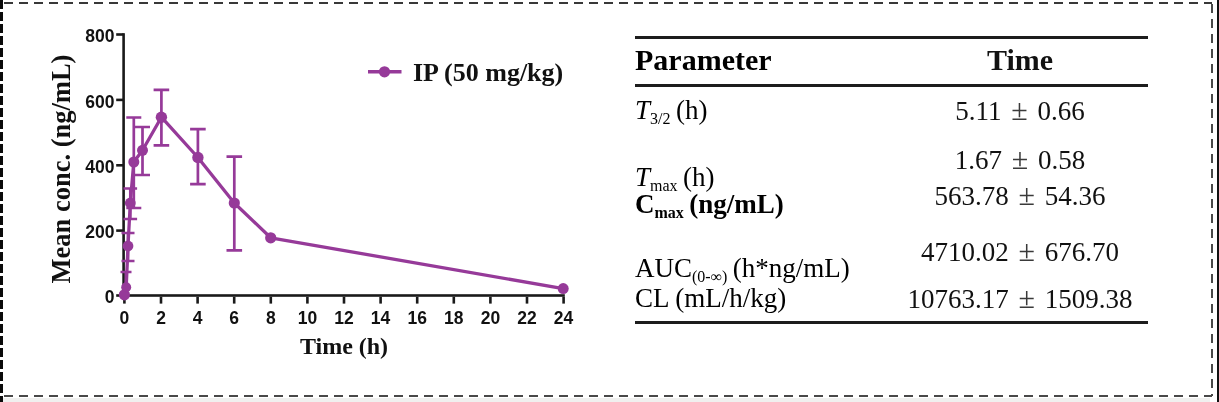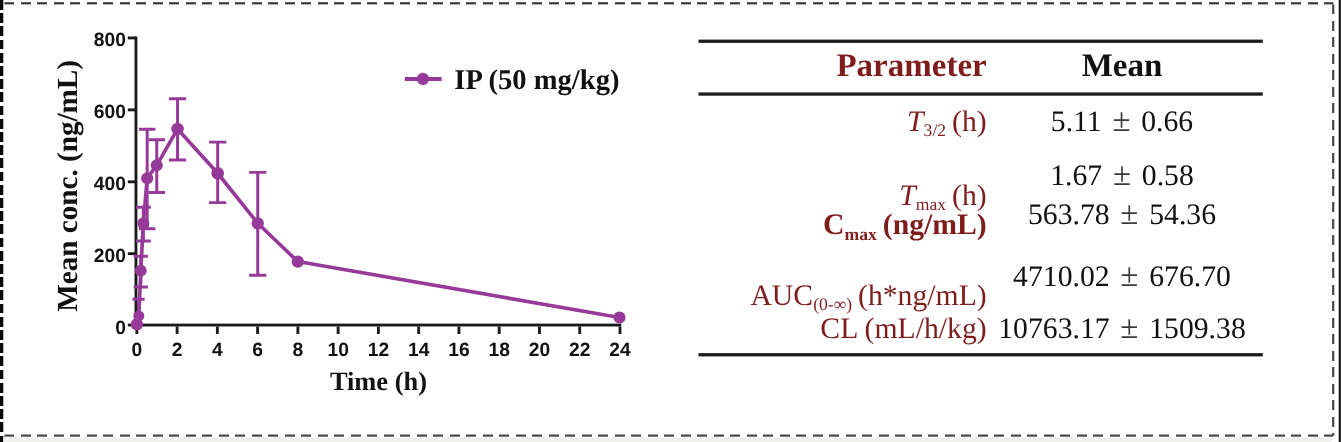--- a/index.html
+++ b/index.html
@@ -1,20 +1,20 @@
 <!DOCTYPE html>
 <html><head>
 <meta charset="utf-8">
 <style>
   html,body{margin:0;padding:0;}
   body{width:1219px;height:402px;background:#ffffff;position:relative;overflow:hidden;
        font-family:"Liberation Serif",serif;}
   .abs{position:absolute;}
   .rule{position:absolute;background:#1d1d1d;height:2.4px;width:513px;left:635px;}
-  .pcell{position:absolute;left:635px;width:262px;text-align:right;color:#7f1d1d;}
+  .pcell{position:absolute;left:635px;width:262px;text-align:left;color:#000000;}
   .vcell{position:absolute;left:888px;width:264px;text-align:center;color:#111;}
   .row{font-size:27px;line-height:26px;}
   sub.s{font-size:16px;vertical-align:baseline;position:relative;top:5px;line-height:0;}
   .pm{font-size:30px;color:#3a3a3a;margin:0 3px;}
 </style>
 </head>
 <body>
 
 <div class="abs" style="left:4px;top:2px;width:1208px;height:2.2px;background:repeating-linear-gradient(90deg,#383838 0 9px,transparent 9px 15px);"></div>
 <div class="abs" style="left:4px;top:394.8px;width:1208px;height:2.2px;background:repeating-linear-gradient(90deg,#484848 0 9px,transparent 9px 15px);"></div>
@@ -110,21 +110,21 @@
   <line x1="368" y1="71.8" x2="401.5" y2="71.8" stroke="#963a99" stroke-width="3.6"></line>
   <circle cx="384.5" cy="71.8" r="5.6" fill="#963a99"></circle>
   <text x="413" y="81.2" font-family="Liberation Serif, serif" font-weight="bold" font-size="26px" fill="#111">IP (50 mg/kg)</text>
 </svg>
 
 <div class="rule" style="top:36.2px;"></div>
 <div class="rule" style="top:84.2px;"></div>
 <div class="rule" style="top:321.4px;"></div>
 
 <div class="pcell" style="top:42.5px;font-size:30px;font-weight:bold;">Parameter</div>
-<div class="vcell" style="top:42.5px;font-size:30px;font-weight:bold;">Mean</div>
+<div class="vcell" style="top:42.5px;font-size:30px;font-weight:bold;">Time</div>
 
 <div class="pcell row" style="top:96.6px;"><i>T</i><sub class="s">3/2</sub> (h)</div>
 <div class="vcell row" style="top:96.6px;">5.11 <span class="pm">±</span> 0.66</div>
 
 <div class="pcell row" style="top:143.6px;margin-top:20px;"><i>T</i><sub class="s">max</sub> (h)</div>
 <div class="vcell row" style="top:146px;">1.67 <span class="pm">±</span> 0.58</div>
 
 <div class="pcell row" style="top:190.6px;font-weight:bold;">C<sub class="s">max</sub> (ng/mL)</div>
 <div class="vcell row" style="top:182px;">563.78 <span class="pm">±</span> 54.36</div>
 

